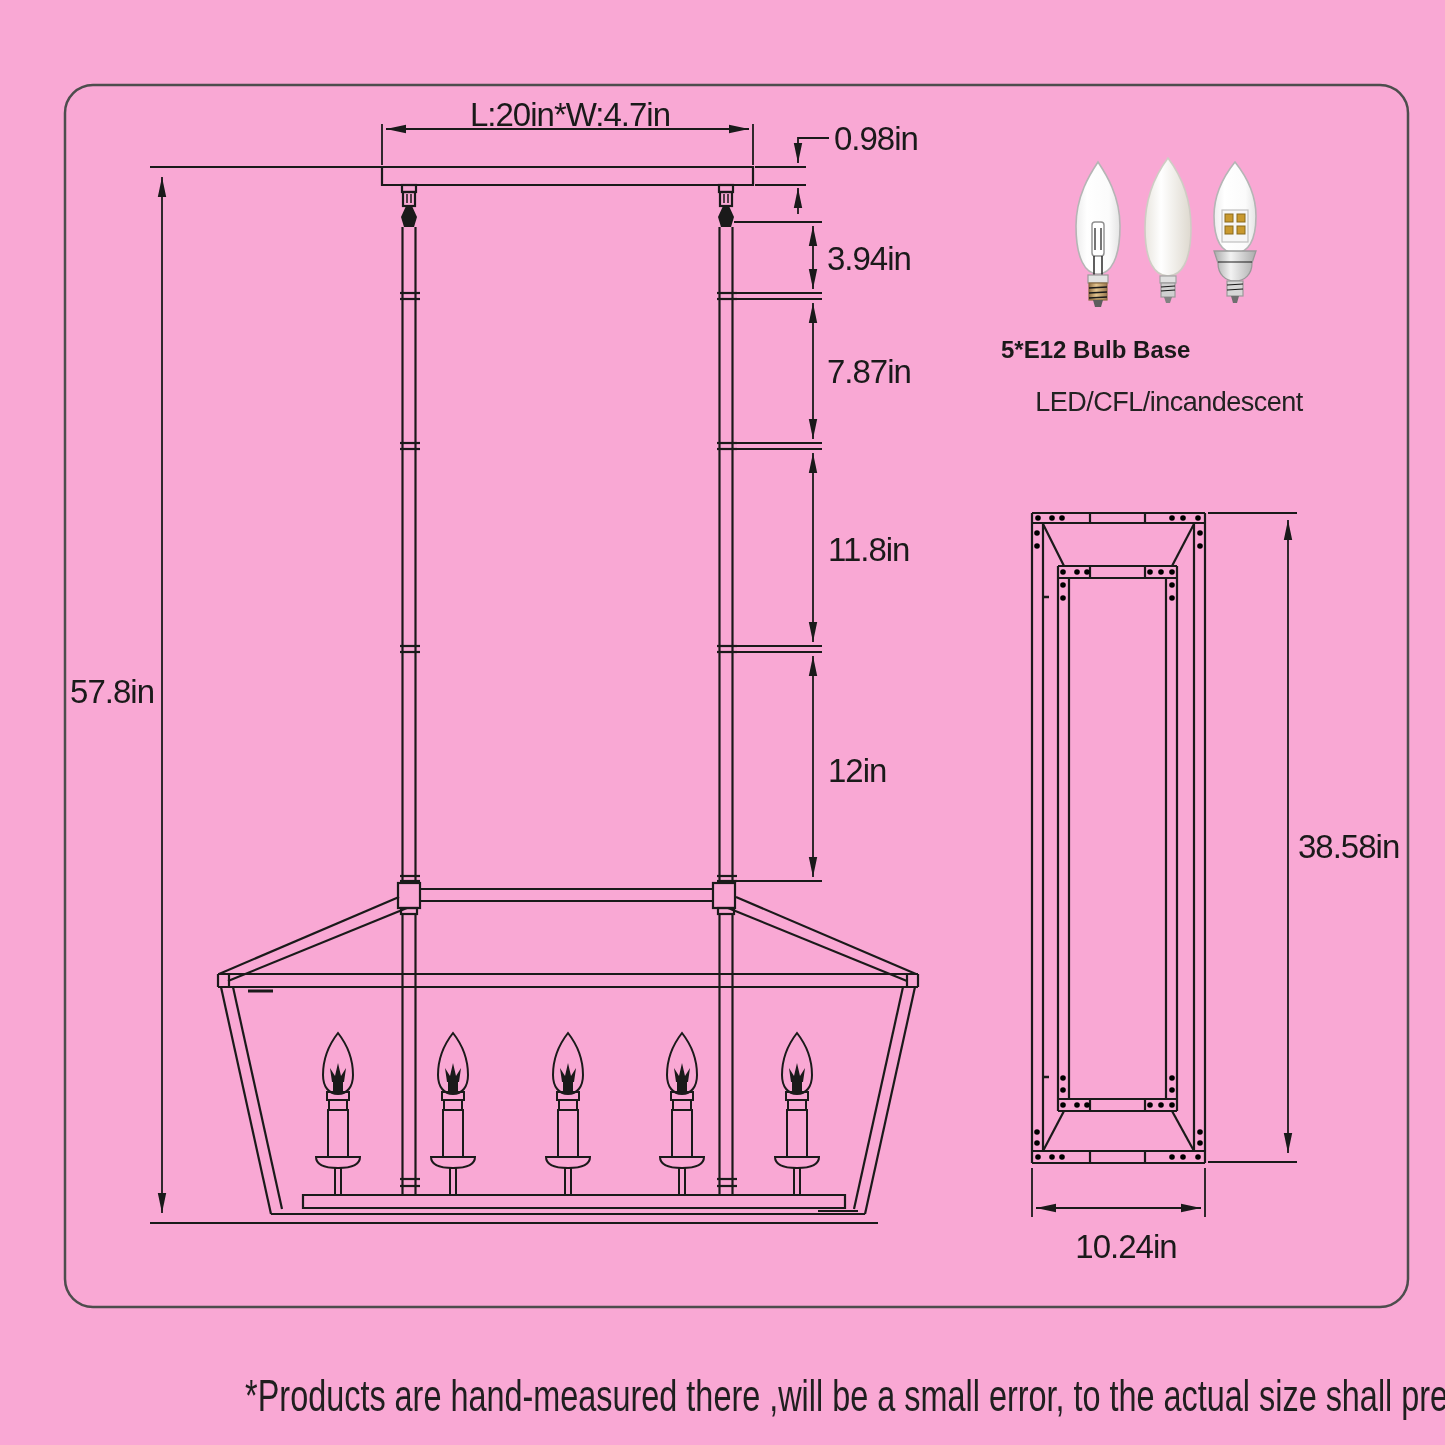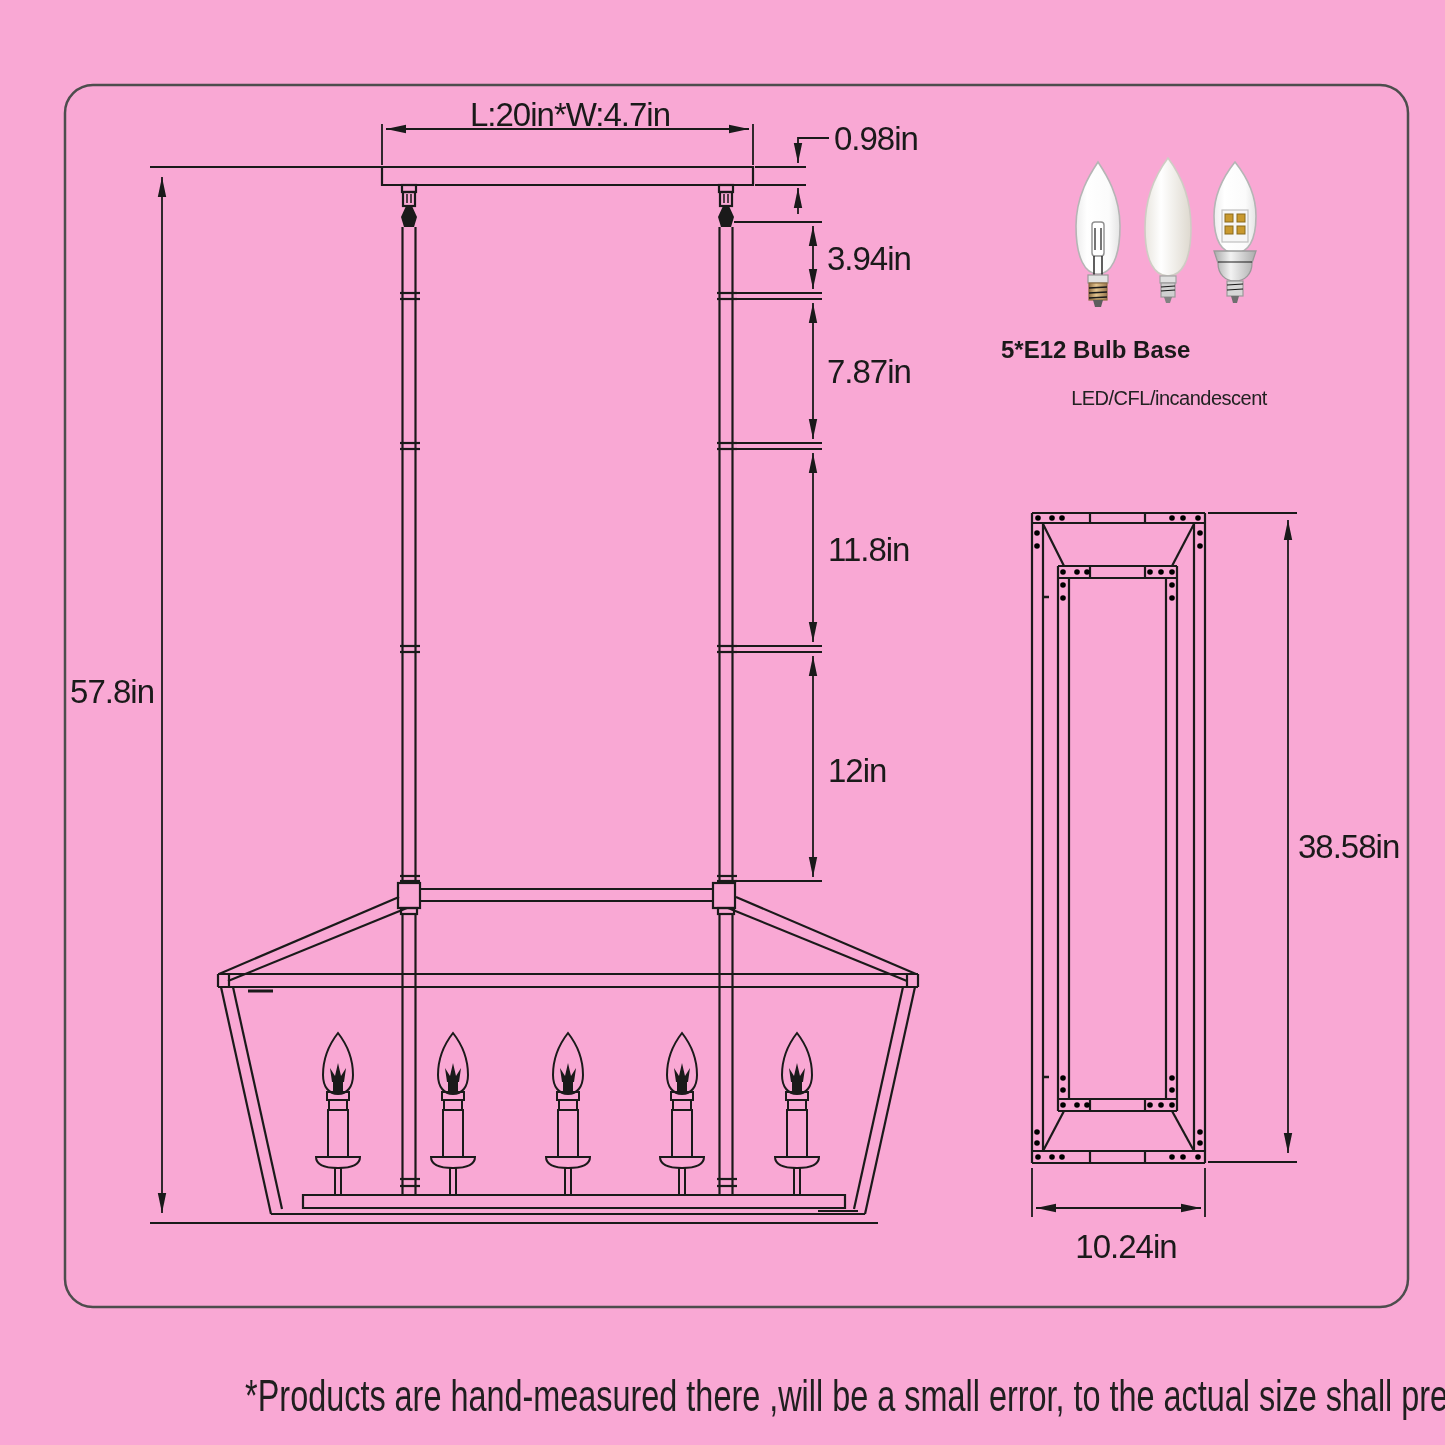--- a/index.html
+++ b/index.html
@@ -4,21 +4,21 @@
 <style>
   html,body{margin:0;padding:0;background:#ffffff;}
   .stage{position:relative;width:1445px;height:1445px;background:#f9a8d4;overflow:hidden;
          font-family:"Liberation Sans", sans-serif;}
   svg{position:absolute;left:0;top:0;}
   svg line, svg path.ln, svg rect.ln, svg polyline{stroke:#1a1a1a;fill:none;}
   .dim{font-family:"Liberation Sans", sans-serif;font-size:33px;letter-spacing:-1px;fill:#1a1a1a;}
   .overlay{position:absolute;color:#1a1a1a;}
   .bulb-title{left:0;width:2336px;left:1001px;width:336px;text-align:left;
               font-size:24px;font-weight:bold;letter-spacing:0px;top:336px;}
-  .bulb-sub{left:1001px;width:336px;text-align:center;font-size:20px;letter-spacing:-0.5px;
+  .bulb-sub{left:1001px;width:336px;text-align:center;font-size:27px;letter-spacing:-0.5px;
             top:387px;color:#222;}
   .caption{left:0;top:1370px;width:1445px;text-align:center;white-space:nowrap;color:#1f1f1f;}
   .caption span{display:inline-block;font-size:45px;transform:scaleX(0.72);transform-origin:center;}
 </style>
 </head>
 <body>
 
 <div class="stage">
 
 <svg width="1445" height="1445" viewBox="0 0 1445 1445">

